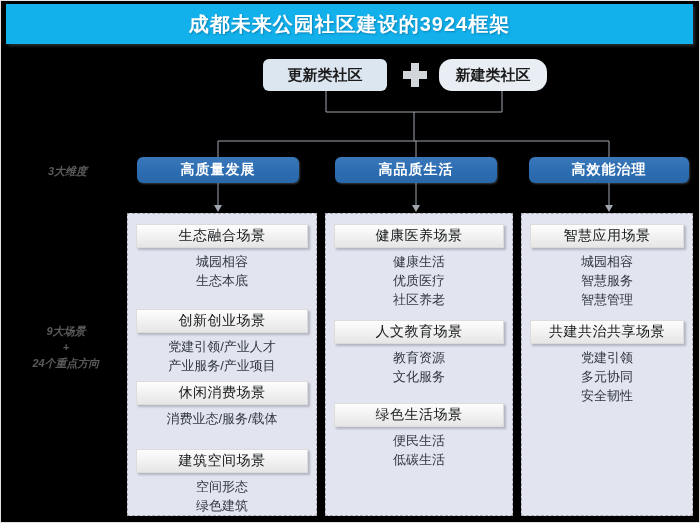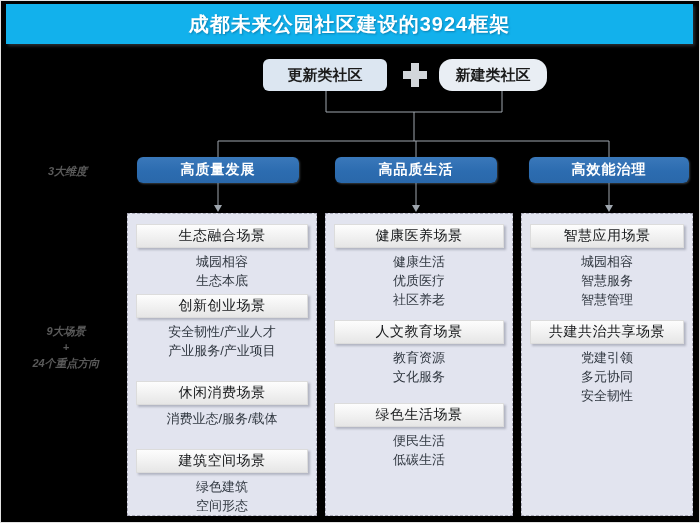--- a/index.html
+++ b/index.html
@@ -246,38 +246,38 @@
   </div>
 
   <div id="column-0" class="column">
       <div class="scene" style="top: 10px;">
         <div class="scene-header">生态融合场景</div>
         <div class="scene-items">
           <div class="scene-item">城园相容</div>
           <div class="scene-item">生态本底</div>
         </div>
       </div>
-      <div class="scene" style="top: 80px;">
+      <div class="scene" style="top: 95px;">
         <div class="scene-header">创新创业场景</div>
         <div class="scene-items">
-          <div class="scene-item">安全韧性/产业人才</div>
+          <div class="scene-item">党建引领/产业人才</div>
           <div class="scene-item">产业服务/产业项目</div>
         </div>
       </div>
       <div class="scene" style="top: 167px;">
         <div class="scene-header">休闲消费场景</div>
         <div class="scene-items">
           <div class="scene-item">消费业态/服务/载体</div>
         </div>
       </div>
       <div class="scene" style="top: 235px;">
         <div class="scene-header">建筑空间场景</div>
         <div class="scene-items">
+          <div class="scene-item">空间形态</div>
           <div class="scene-item">绿色建筑</div>
-          <div class="scene-item">空间形态</div>
         </div>
       </div>
     </div>
   <div id="column-1" class="column">
       <div class="scene" style="top: 10px;">
         <div class="scene-header">健康医养场景</div>
         <div class="scene-items">
           <div class="scene-item">健康生活</div>
           <div class="scene-item">优质医疗</div>
           <div class="scene-item">社区养老</div>

